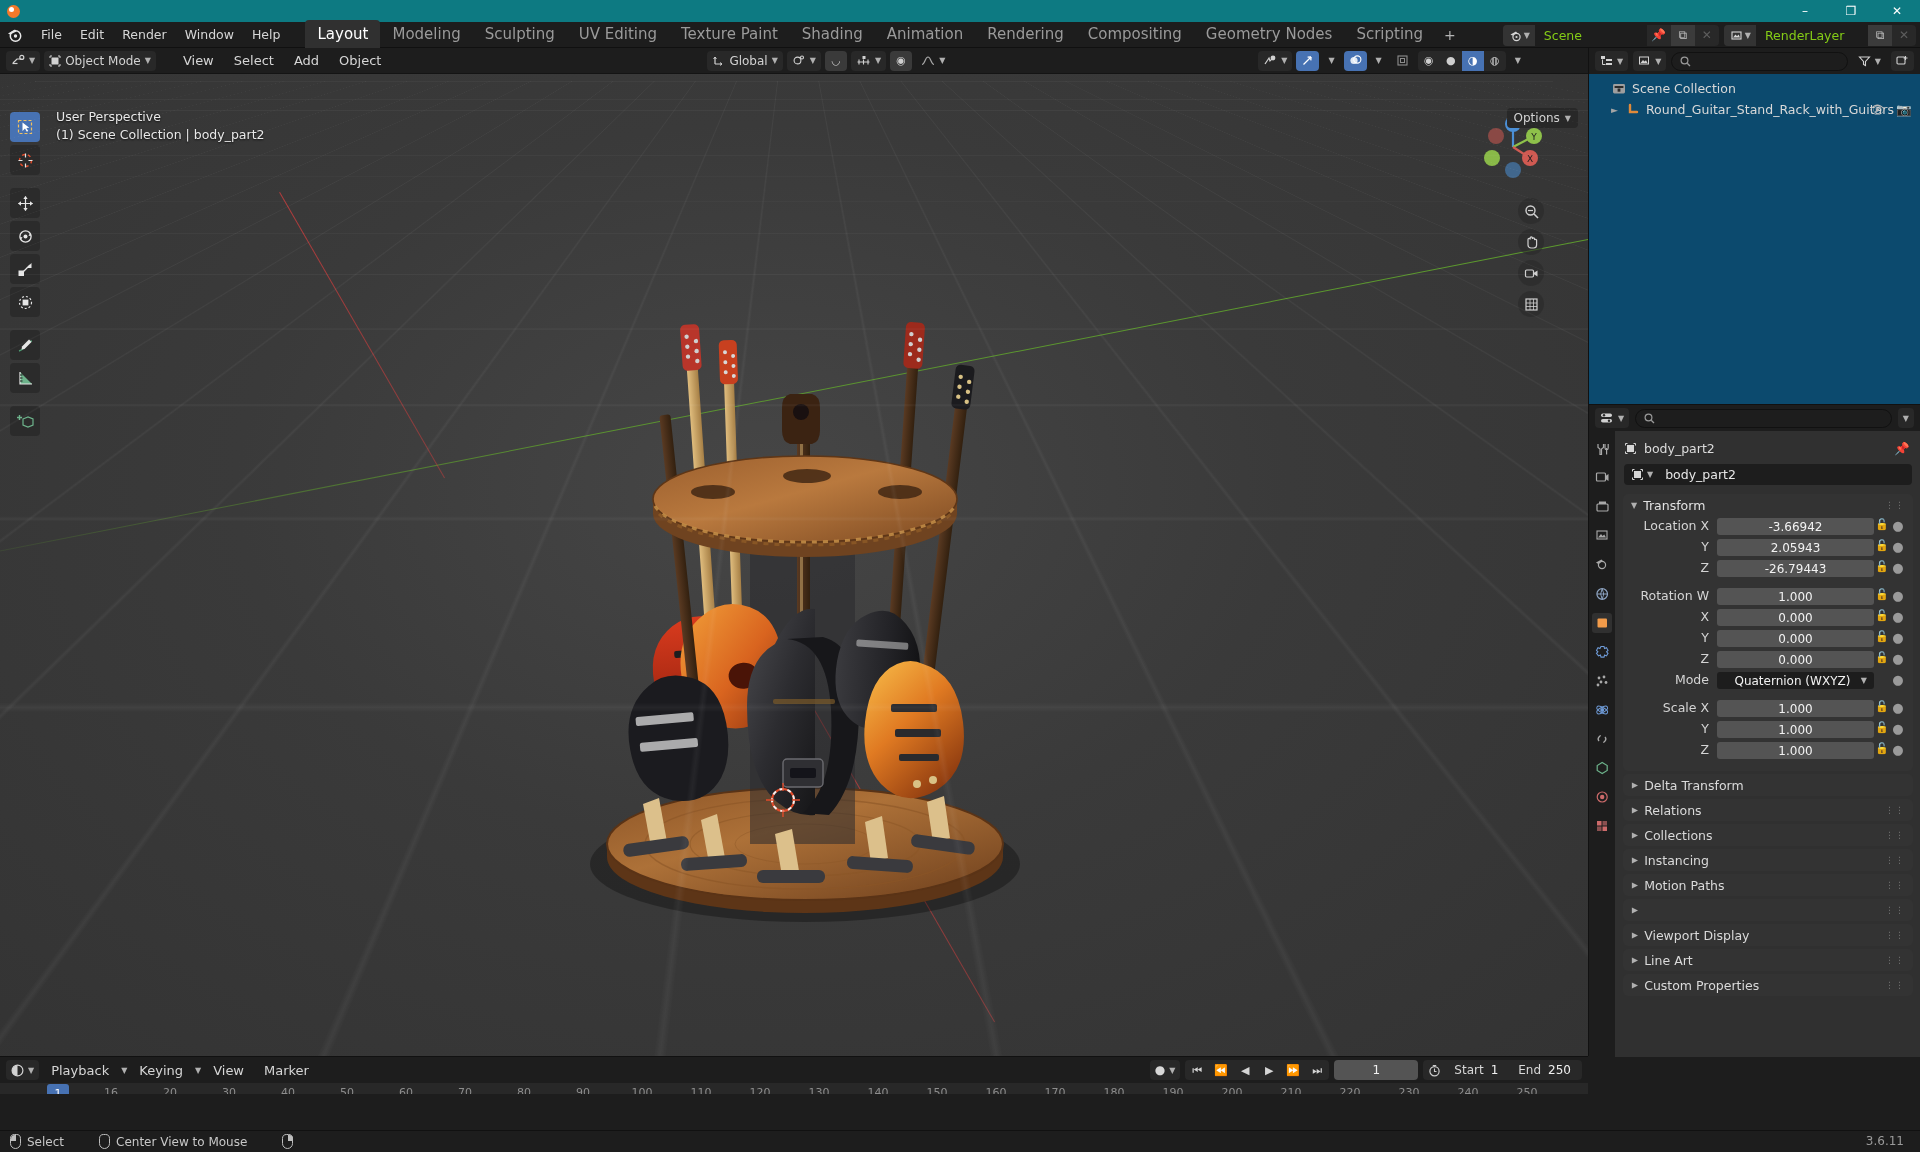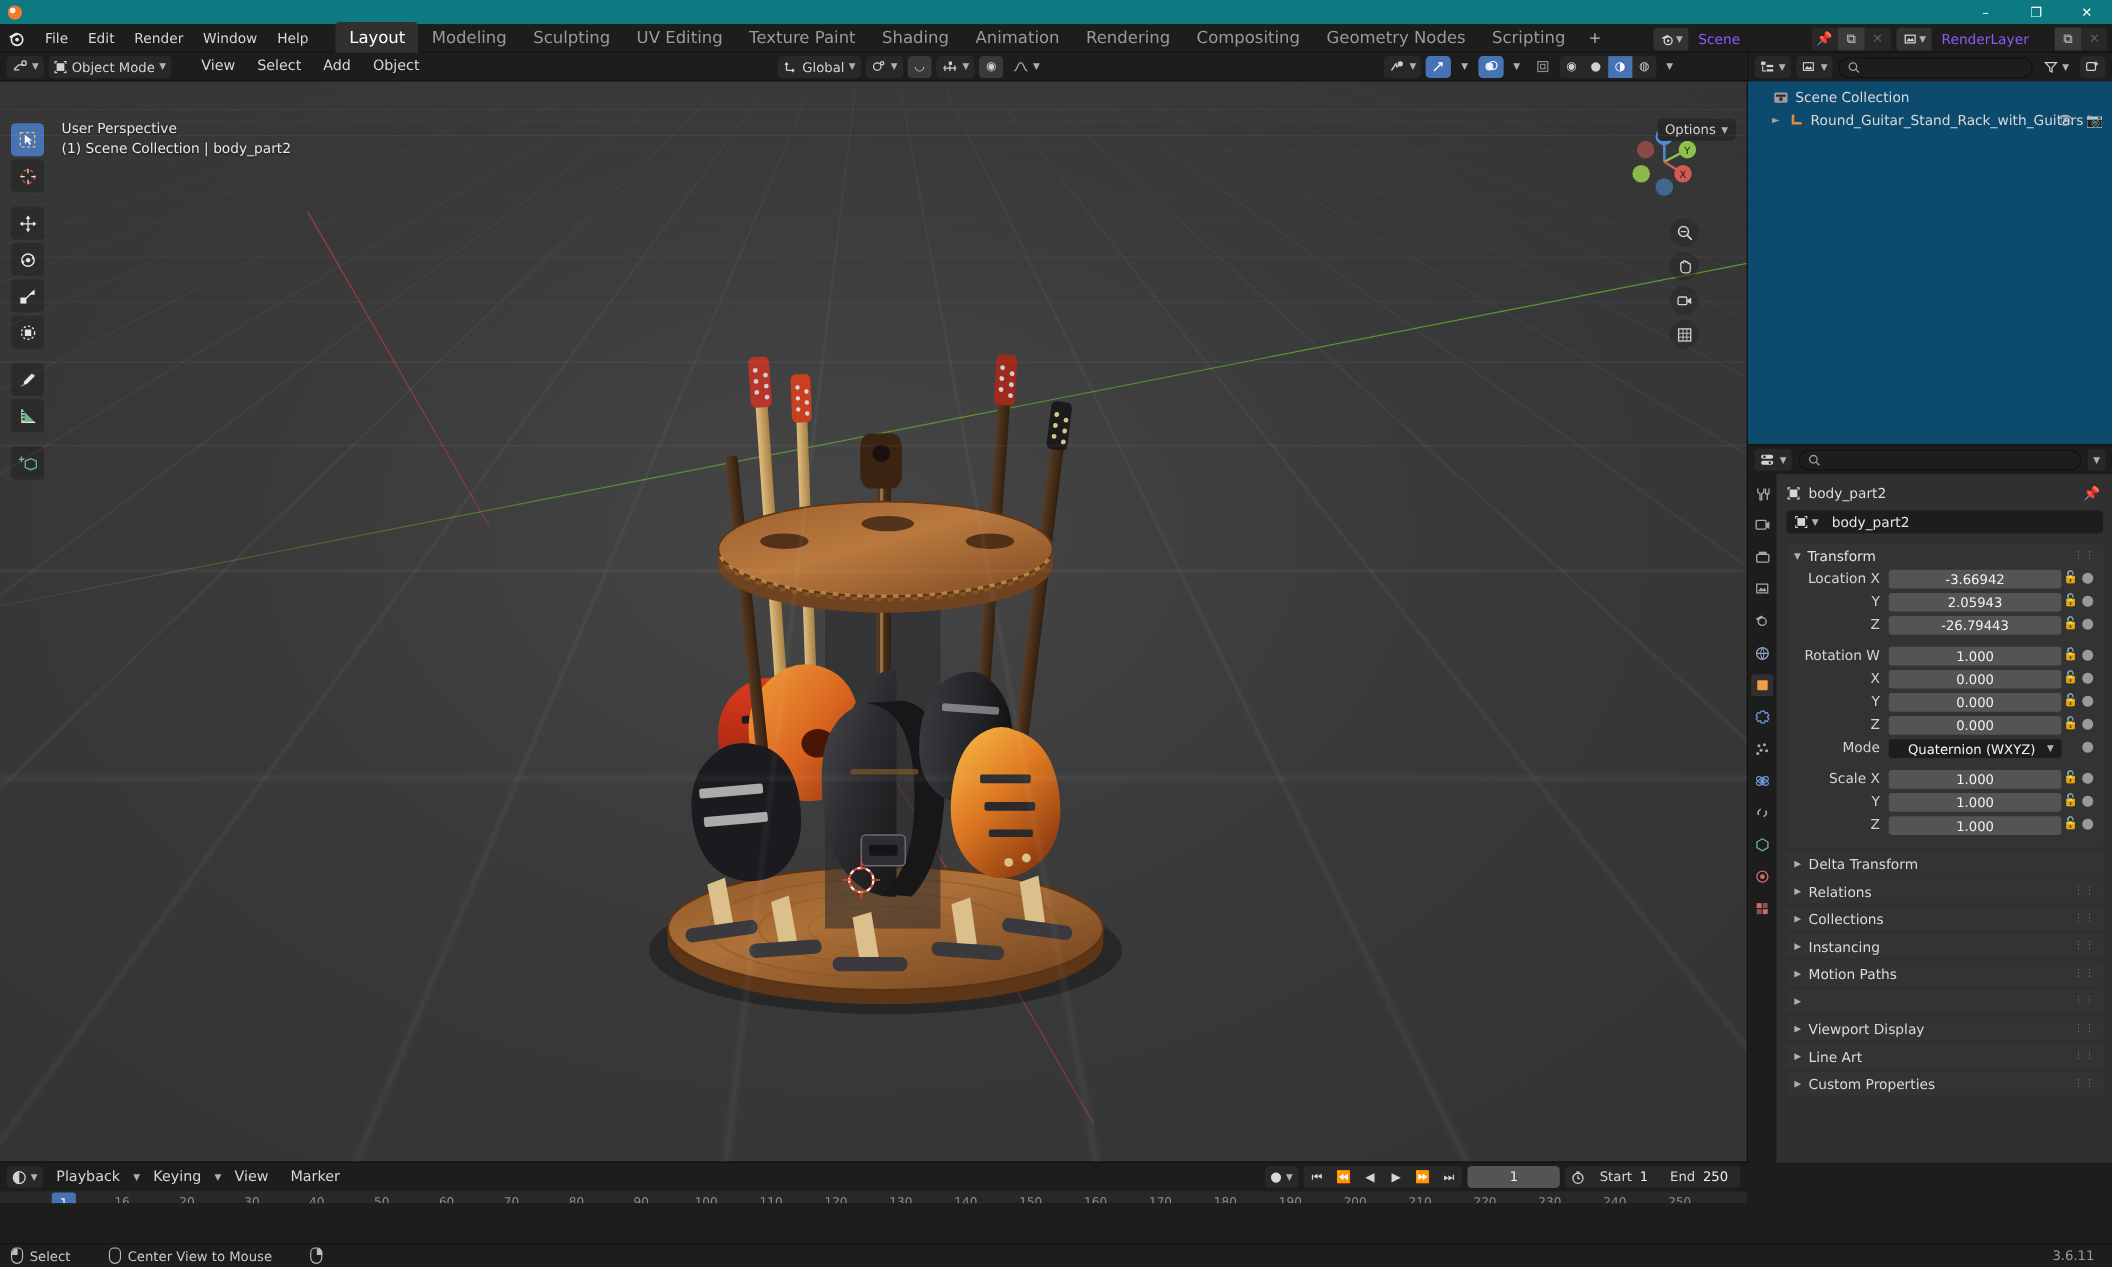--- a/index.html
+++ b/index.html
@@ -59,21 +59,21 @@
   .id-block{
     display:flex; align-items:center; height:21px; background:#282828;
     border-radius:4px; overflow:hidden;
   }
   .id-icon{
     display:flex;align-items:center;gap:2px;
     padding:0 5px 0 6px; height:21px; background:#333; color:#cfcfcf;
   }
   .id-name{
     background:#1d1d1d; height:21px; min-width:112px; display:flex; align-items:center;
-    padding:0 9px; font-size:12.5px; color:#8b5cf6;
+    padding:0 9px; font-size:12.5px; color:#84cc16;
   }
   .id-tool{
     width:24px;height:21px;display:flex;align-items:center;justify-content:center;
     color:#c3c3c3; font-size:12px;
   }
   .id-tool.dim{ color:#5e5e5e;}
   .id-tool.raised{ background:#3b3b3b;}
   .chev{ font-size:8px; color:#b0b0b0; }
 
   

